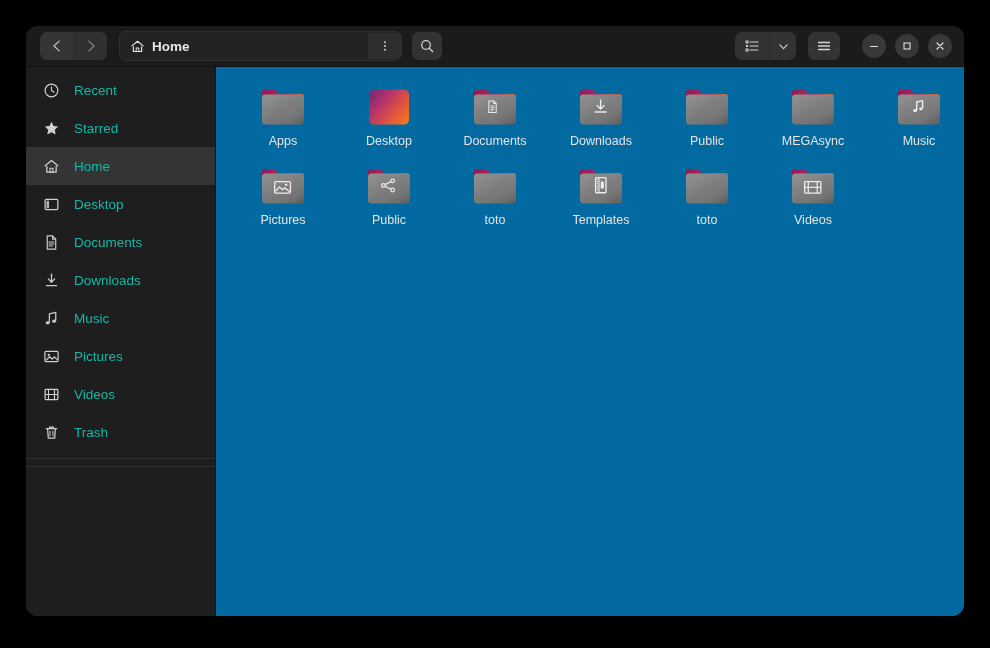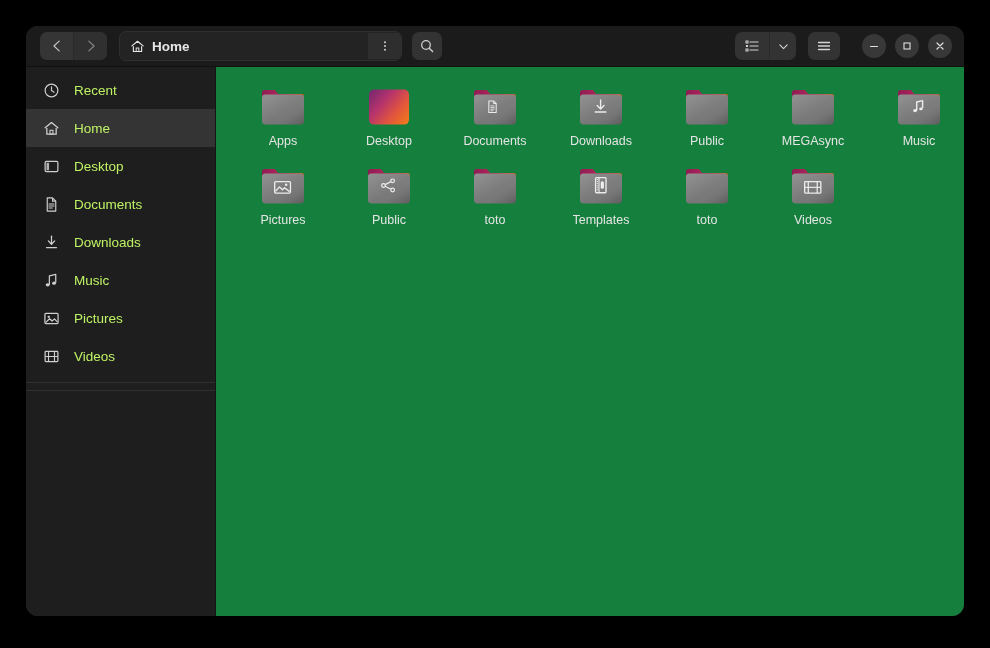--- a/index.html
+++ b/index.html
@@ -160,40 +160,40 @@
     padding-top: 4px;
     overflow-y: auto;
   }
   .side-item {
     display: flex;
     align-items: center;
     gap: 14px;
     height: 38px;
     padding: 0 10px 0 17px;
     cursor: pointer;
-    color: #bef264;
+    color: #14b8a6;
     font-size: 13.5px;
   }
   .side-item.active { background: #343434; }
   .side-item .ico {
     width: 17px; height: 17px;
     display: flex; align-items: center; justify-content: center;
     color: #cfcfcf;
     flex-shrink: 0;
   }
   .side-sep {
     height: 1px;
     background: #303030;
     margin: 7px 0;
   }
 
   
   #content {
     flex: 1;
-    background: #15803d;
+    background: #0369a1;
     padding: 14px 10px;
     overflow-y: auto;
   }
   #grid {
     display: grid;
     grid-template-columns: repeat(7, 106px);
     row-gap: 6px;
     column-gap: 0px;
     justify-content: start;
     padding-left: 4px;
@@ -336,20 +336,28 @@
     <div id="sidebar">
         <div class="side-item">
           <span class="ico">
             <svg width="17" height="17" viewBox="0 0 16 16">
               <circle cx="8" cy="8" r="6" fill="none" stroke="currentColor" stroke-width="1.1"></circle>
               <path d="M8 4.6V8l2.4 1.6" fill="none" stroke="currentColor" stroke-width="1.1" stroke-linecap="round"></path>
             </svg>
           </span>
           <span>Recent</span>
         </div>
+        <div class="side-item">
+          <span class="ico">
+            <svg width="17" height="17" viewBox="0 0 16 16" fill="currentColor">
+              <path d="M8 1.6l1.95 3.95 4.35.63-3.15 3.07.74 4.33L8 11.53l-3.89 2.05.74-4.33L1.7 6.18l4.35-.63z"></path>
+            </svg>
+          </span>
+          <span>Starred</span>
+        </div>
         <div class="side-item active">
           <span class="ico">
             <svg width="17" height="17" viewBox="0 0 16 16">
               <path d="M2 7.4 L8 2.4 L14 7.4" fill="none" stroke="currentColor" stroke-width="1.2" stroke-linecap="round" stroke-linejoin="round"></path>
               <path d="M3.6 7.6 V13.3 H12.4 V7.6" fill="none" stroke="currentColor" stroke-width="1.2" stroke-linejoin="round"></path>
               <rect x="6.6" y="9.7" width="2.8" height="3.6" fill="none" stroke="currentColor" stroke-width="1"></rect>
             </svg>
           </span>
           <span>Home</span>
         </div>
@@ -404,20 +412,31 @@
         </div>
         <div class="side-item">
           <span class="ico">
             <svg width="17" height="17" viewBox="0 0 16 16">
               <rect x="2" y="3.2" width="12" height="9.6" rx="0.8" fill="none" stroke="currentColor" stroke-width="1.15"></rect>
               <path d="M5.2 3.2v9.6M10.8 3.2v9.6" stroke="currentColor" stroke-width="1.05"></path>
               <path d="M2 8h12" stroke="currentColor" stroke-width="1"></path>
             </svg>
           </span>
           <span>Videos</span>
+        </div>
+        <div class="side-item">
+          <span class="ico">
+            <svg width="17" height="17" viewBox="0 0 16 16">
+              <path d="M3 4.3h10" stroke="currentColor" stroke-width="1.2" stroke-linecap="round"></path>
+              <path d="M6.2 4.3V2.9h3.6v1.4" fill="none" stroke="currentColor" stroke-width="1.1"></path>
+              <path d="M4.3 4.3l0.7 9h6l0.7-9" fill="none" stroke="currentColor" stroke-width="1.15" stroke-linejoin="round"></path>
+              <path d="M6.6 6.6v4.4M9.4 6.6v4.4" stroke="currentColor" stroke-width="0.95" stroke-linecap="round"></path>
+            </svg>
+          </span>
+          <span>Trash</span>
         </div>
         <div class="side-sep"></div>
         <div class="side-sep"></div>
       </div>
     <div id="content">
       <div id="grid">
           <div class="fitem">
             <span>
               <svg class="folder" viewBox="0 0 50 44">
                 <defs>

